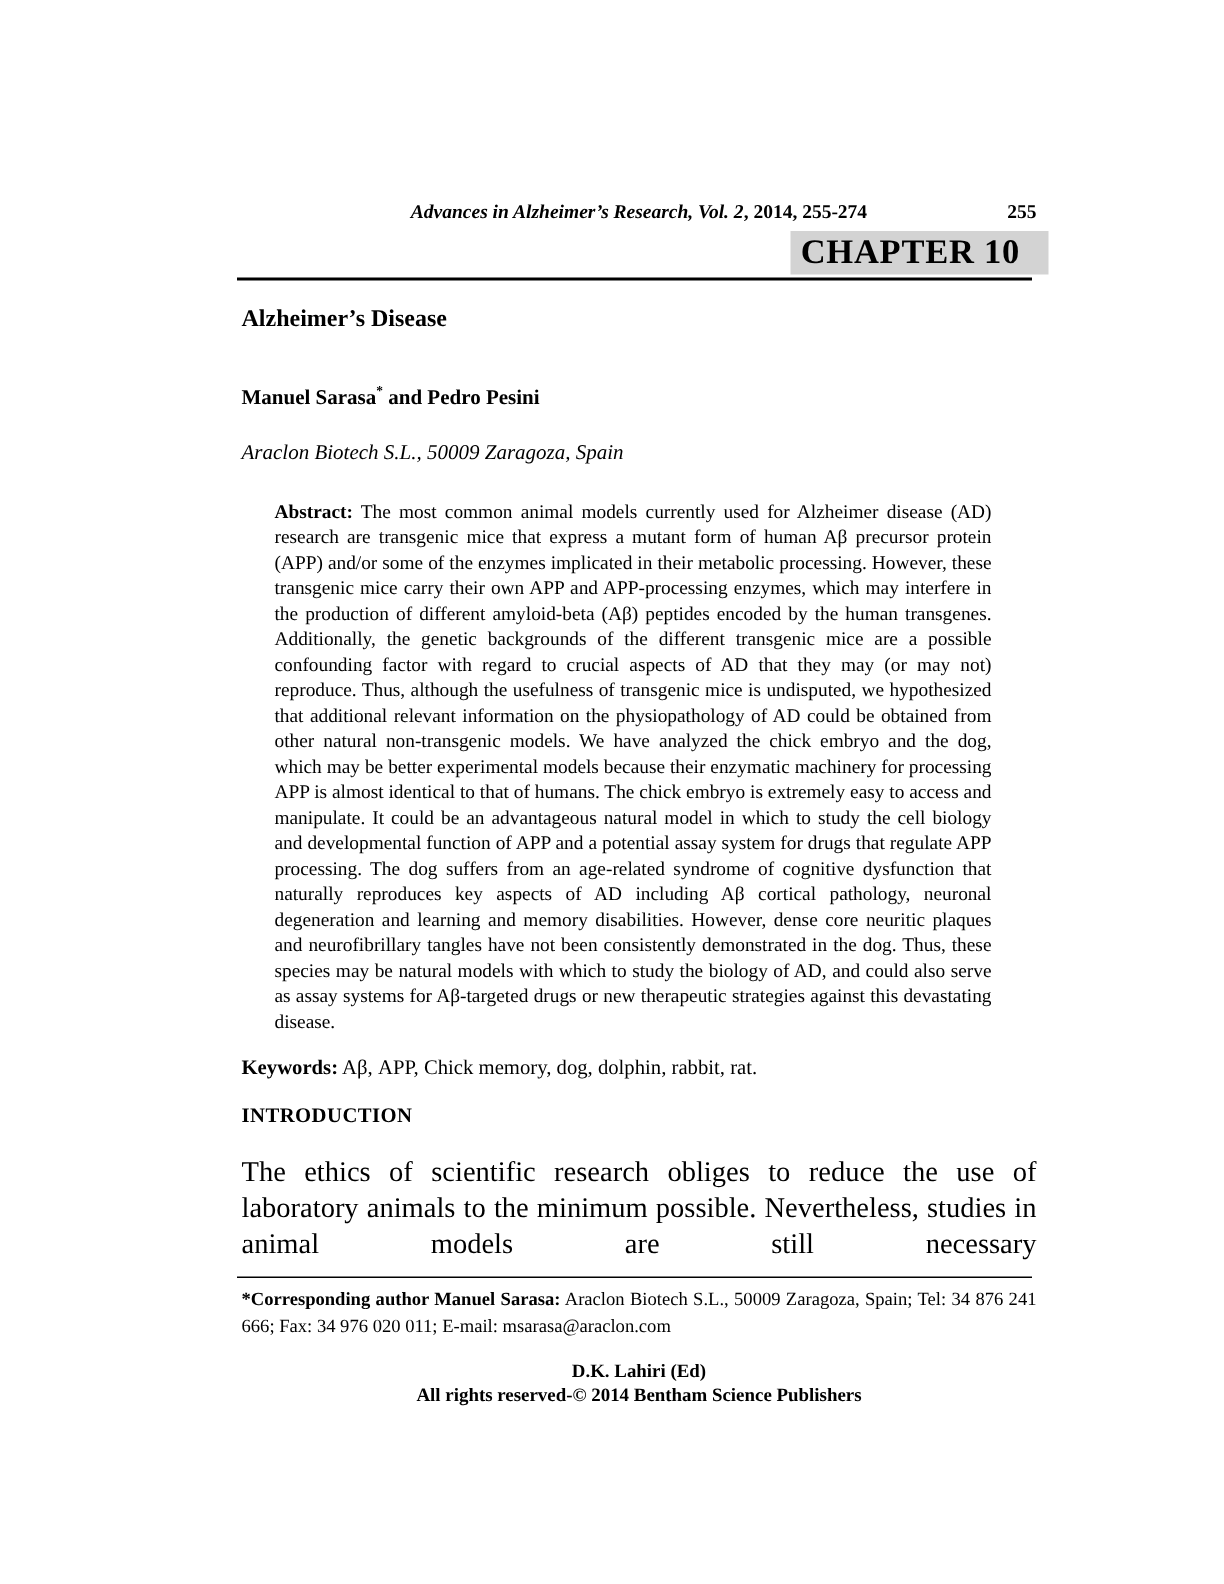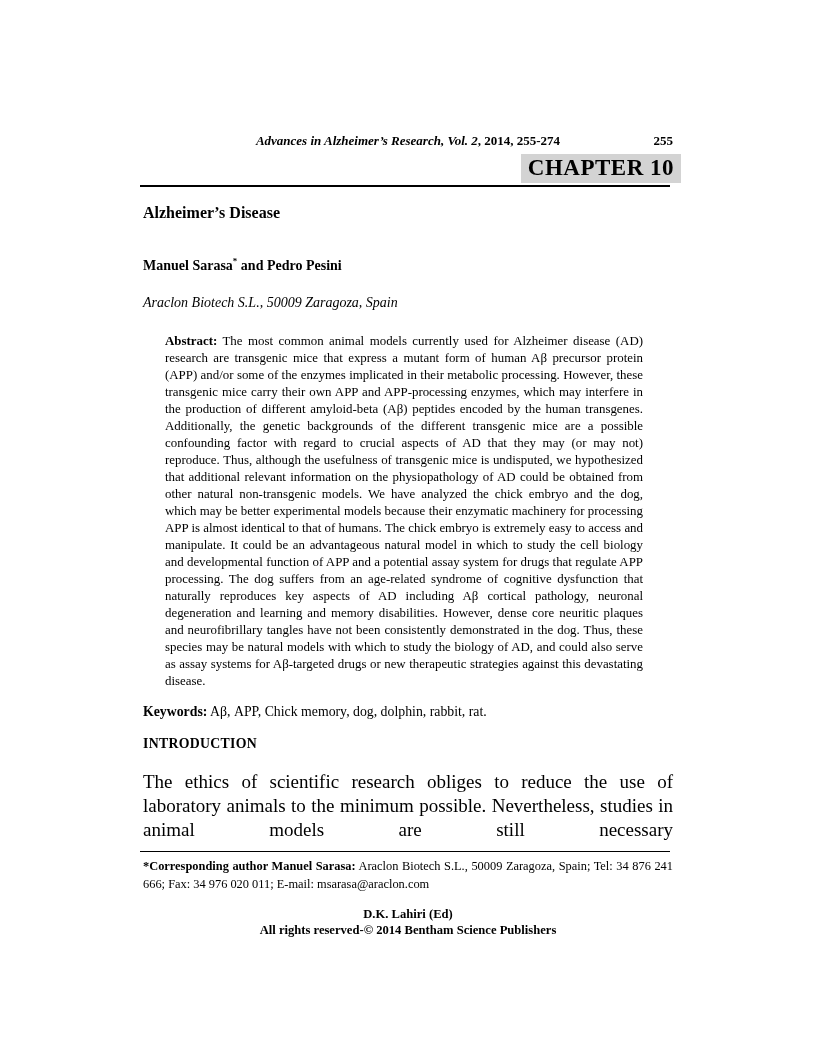--- a/index.html
+++ b/index.html
@@ -9,21 +9,21 @@
     position: relative;
     font-family: "Liberation Serif", "DejaVu Serif", serif;
     color: #000000;
     overflow: hidden;
   }
   .content {
     position: absolute;
     left: 143px; top: 0;
     width: 530px; height: 1056px;
   }
-  .content > div { position: absolute; width: 100%; }
+  .content > div { position: absolute; width: 100%; margin-left: 18px; }
 
   .running-head {
     top: 133px;
     font-size: 13px;
     font-weight: bold;
     text-align: center;
     white-space: nowrap;
   }
   .running-head .rh-italic { font-style: italic; }
   .running-head .rh-upright { font-style: normal; }
@@ -33,21 +33,21 @@
     font-style: normal;
     font-weight: bold;
   }
 
   .chapter-row { top: 154px; text-align: right; }
   .chapter-badge {
     display: inline-block;
     background: #d3d3d3;
     font-size: 23px;
     font-weight: bold;
-    padding: 1px 7px 2px 7px;
+    padding: 1px 19px 2px 7px;
     margin-right: -8px;
     letter-spacing: 0.5px;
   }
 
   .top-rule {
     top: 185px;
     left: -3px;
     width: 535px;
     border-top: 2.5px solid #000000;
   }

